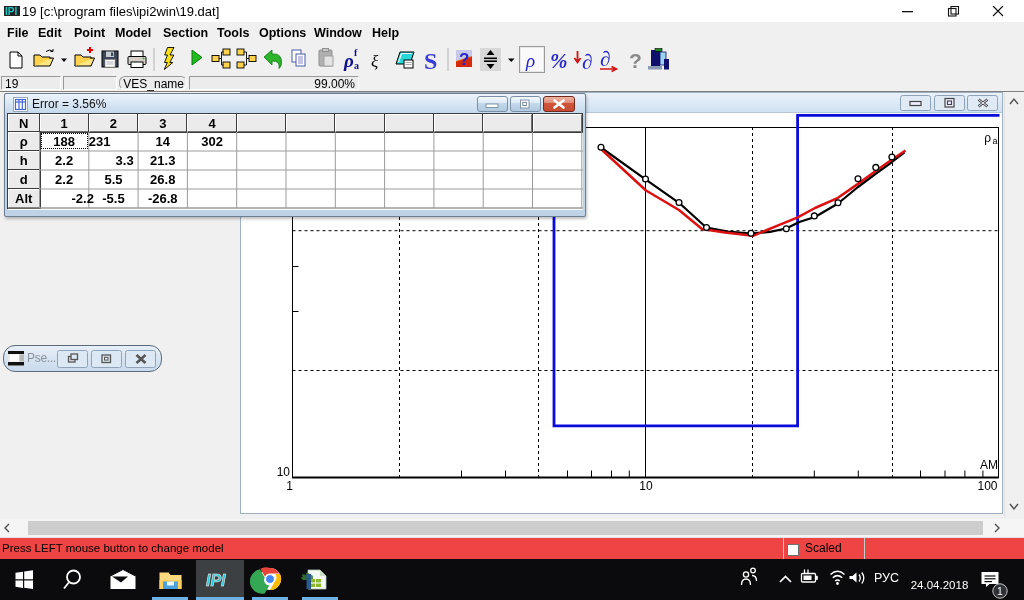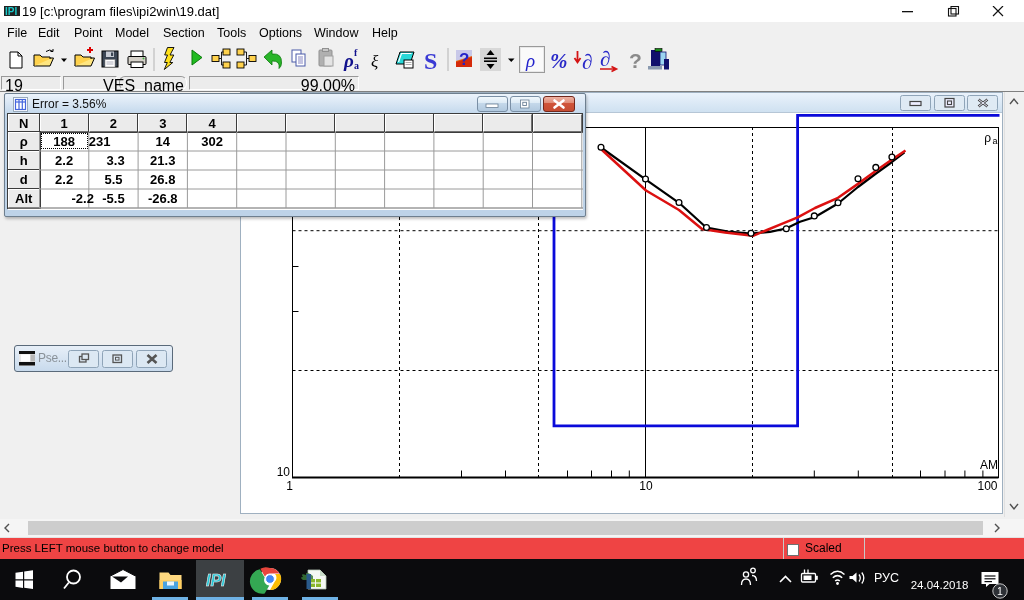--- a/index.html
+++ b/index.html
@@ -19,21 +19,21 @@
   </svg>
   <div class="abs" style="left:22px;top:3.5px;font-size:13px;color:#000;">19 [c:\program files\ipi2win\19.dat]</div>
   <svg class="abs" style="left:902px;top:6px" width="110" height="11" viewBox="0 0 110 11">
     <rect x="0" y="5" width="11" height="1.3" fill="#111"></rect>
     <rect x="46.5" y="2.5" width="7.5" height="7.5" fill="none" stroke="#111" stroke-width="1.1"></rect>
     <rect x="49" y="0.5" width="7.5" height="7.5" fill="none" stroke="#111" stroke-width="1.1"></rect>
     <path d="M91 0 L101 10 M101 0 L91 10" stroke="#111" stroke-width="1.2"></path>
   </svg>
 </div>
 
-<div class="abs" style="left:0;top:22px;width:1024px;height:22px;background:#f0f0f0;font-size:12.5px;color:#000;">
+<div class="abs" style="left:0;top:22px;width:1024px;height:22px;background:#f0f0f0;font-size:12.5px;color:#000;font-weight:bold;">
   <span class="abs" style="left:7px;top:4px">File</span>
   <span class="abs" style="left:38px;top:4px">Edit</span>
   <span class="abs" style="left:74px;top:4px">Point</span>
   <span class="abs" style="left:115px;top:4px">Model</span>
   <span class="abs" style="left:163px;top:4px">Section</span>
   <span class="abs" style="left:217px;top:4px">Tools</span>
   <span class="abs" style="left:259px;top:4px">Options</span>
   <span class="abs" style="left:314px;top:4px">Window</span>
   <span class="abs" style="left:372px;top:4px">Help</span>
 </div>
@@ -147,21 +147,21 @@
   <text x="629" y="68" font-family="Liberation Sans" font-size="21" font-weight="bold" fill="#8a8a8a">?</text>
 
   <rect x="651" y="50" width="9" height="17" fill="#10106c"></rect>
   <rect x="655" y="48.5" width="7" height="3" fill="#1a8a1a" stroke="#000" stroke-width="0.6"></rect>
   <rect x="660" y="52" width="6" height="13" fill="#9ad4f0" stroke="#10106c" stroke-width="0.8"></rect>
   <rect x="648" y="66" width="14" height="3.5" fill="#8a9ab0"></rect>
   <rect x="664" y="59" width="5" height="10.5" fill="#10106c"></rect>
 </svg>
 </div>
 
-<div class="abs" style="left:0;top:75px;width:1024px;height:17px;background:#f0f0f0;border-bottom:1px solid #808080;font-size:16px;">
+<div class="abs" style="left:0;top:75px;width:1024px;height:17px;background:#f0f0f0;border-bottom:1px solid #808080;font-size:12px;">
   <div class="abs cell" style="left:1px;top:1px;width:60px;height:14px;">
         <span style="position:absolute;left:3px;top:0px">19</span>
       </div>
   <div class="abs cell" style="left:63px;top:1px;width:54px;height:14px;"></div>
   <div class="abs cell" style="left:119px;top:1px;width:68px;height:14px;border-radius:6px;">
         <span style="position:absolute;right:2px;top:0px">VES_name</span>
       </div>
   <div class="abs cell" style="left:189px;top:1px;width:170px;height:14px;">
         <span style="position:absolute;right:3px;top:0px">99.00%</span>
       </div>
@@ -337,33 +337,33 @@
             <line x1="31.5" y1="56" x2="575" y2="56" stroke="#9a9a9a" stroke-width="1"></line>
             <line x1="31.5" y1="75" x2="575" y2="75" stroke="#9a9a9a" stroke-width="1"></line>
             <line x1="31.5" y1="94" x2="575" y2="94" stroke="#9a9a9a" stroke-width="1"></line>
             <line x1="0" y1="94" x2="575" y2="94" stroke="#9a9a9a" stroke-width="1"></line>
           </svg>
 <div class="abs" style="left:31.5px;top:20px;width:49.3px;text-align:center;">188</div>
 <div class="abs" style="left:80.8px;top:20px;width:49.3px;text-align:left;">231</div>
 <div class="abs" style="left:130.1px;top:20px;width:49.3px;text-align:center;">14</div>
 <div class="abs" style="left:179.4px;top:20px;width:49.3px;text-align:center;">302</div>
 <div class="abs" style="left:31.5px;top:39px;width:49.3px;text-align:center;">2.2</div>
-<div class="abs" style="left:83px;top:39px;width:49.3px;text-align:center;">3.3</div>
+<div class="abs" style="left:92px;top:39px;width:49.3px;text-align:center;">3.3</div>
 <div class="abs" style="left:130.1px;top:39px;width:49.3px;text-align:center;">21.3</div>
 <div class="abs" style="left:31.5px;top:58px;width:49.3px;text-align:center;">2.2</div>
 <div class="abs" style="left:80.8px;top:58px;width:49.3px;text-align:center;">5.5</div>
 <div class="abs" style="left:130.1px;top:58px;width:49.3px;text-align:center;">26.8</div>
 <div class="abs" style="left:31.5px;top:77px;width:49.3px;text-align:center;padding-left:32px;">-2.2</div>
 <div class="abs" style="left:80.8px;top:77px;width:49.3px;text-align:center;">-5.5</div>
 <div class="abs" style="left:130.1px;top:77px;width:49.3px;text-align:center;">-26.8</div>
 <div class="abs" style="left:32.5px;top:19px;width:47.3px;height:16px;border:1px dotted #000;"></div>
 </div>
   </div>
 
-  <div class="abs" style="left:14px;top:253px;width:159px;height:27px;background:linear-gradient(#e7eff8,#c8daec);border:1px solid #5a6a7a;border-radius:3px;">
+  <div class="abs" style="left:3px;top:253px;width:159px;height:27px;background:linear-gradient(#e7eff8,#c8daec);border:1px solid #5a6a7a;border-radius:12px;">
     <svg class="abs" style="left:4px;top:5px" width="16" height="15" viewBox="0 0 16 15">
       <rect x="0" y="0" width="16" height="15" fill="#e8e8e8"></rect>
       <rect x="0" y="0" width="16" height="3" fill="#111"></rect>
       <rect x="0" y="11" width="16" height="3.5" fill="#111"></rect>
       <rect x="2" y="3.5" width="9" height="7" fill="#fff"></rect>
       <rect x="11.5" y="3.5" width="4.5" height="7" fill="#b8b8b8"></rect>
     </svg>
     <div class="abs" style="left:23px;top:5px;width:36px;font-size:12px;color:#8a9299;letter-spacing:-0.3px;">Pse...</div>
     <svg class="abs" style="left:53px;top:4px" width="103" height="18" viewBox="0 0 103 18">
       <g fill="#dce8f3" stroke="#8fa4b8">

